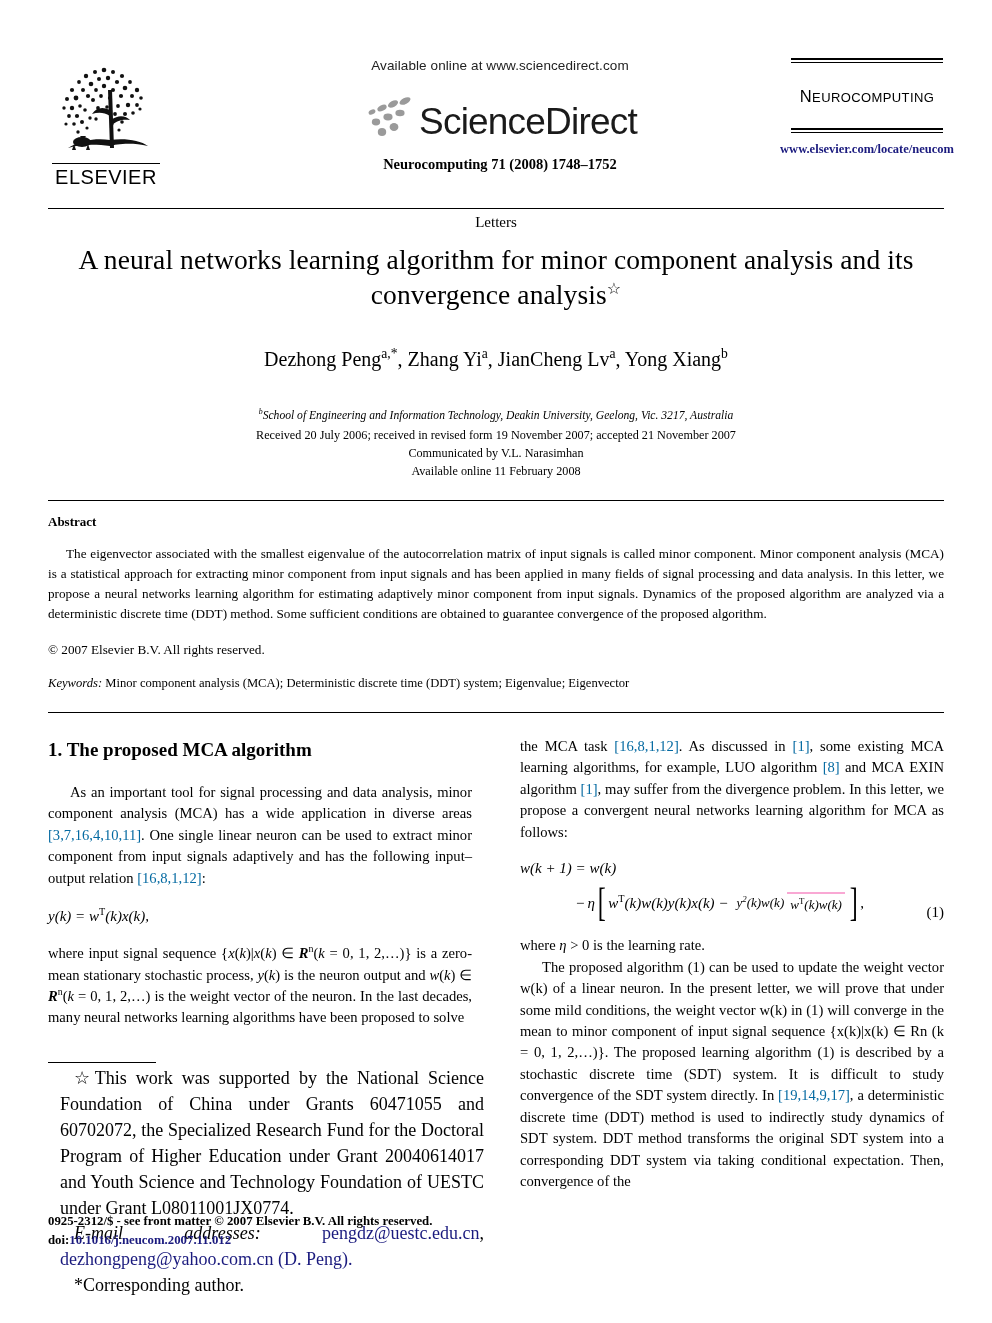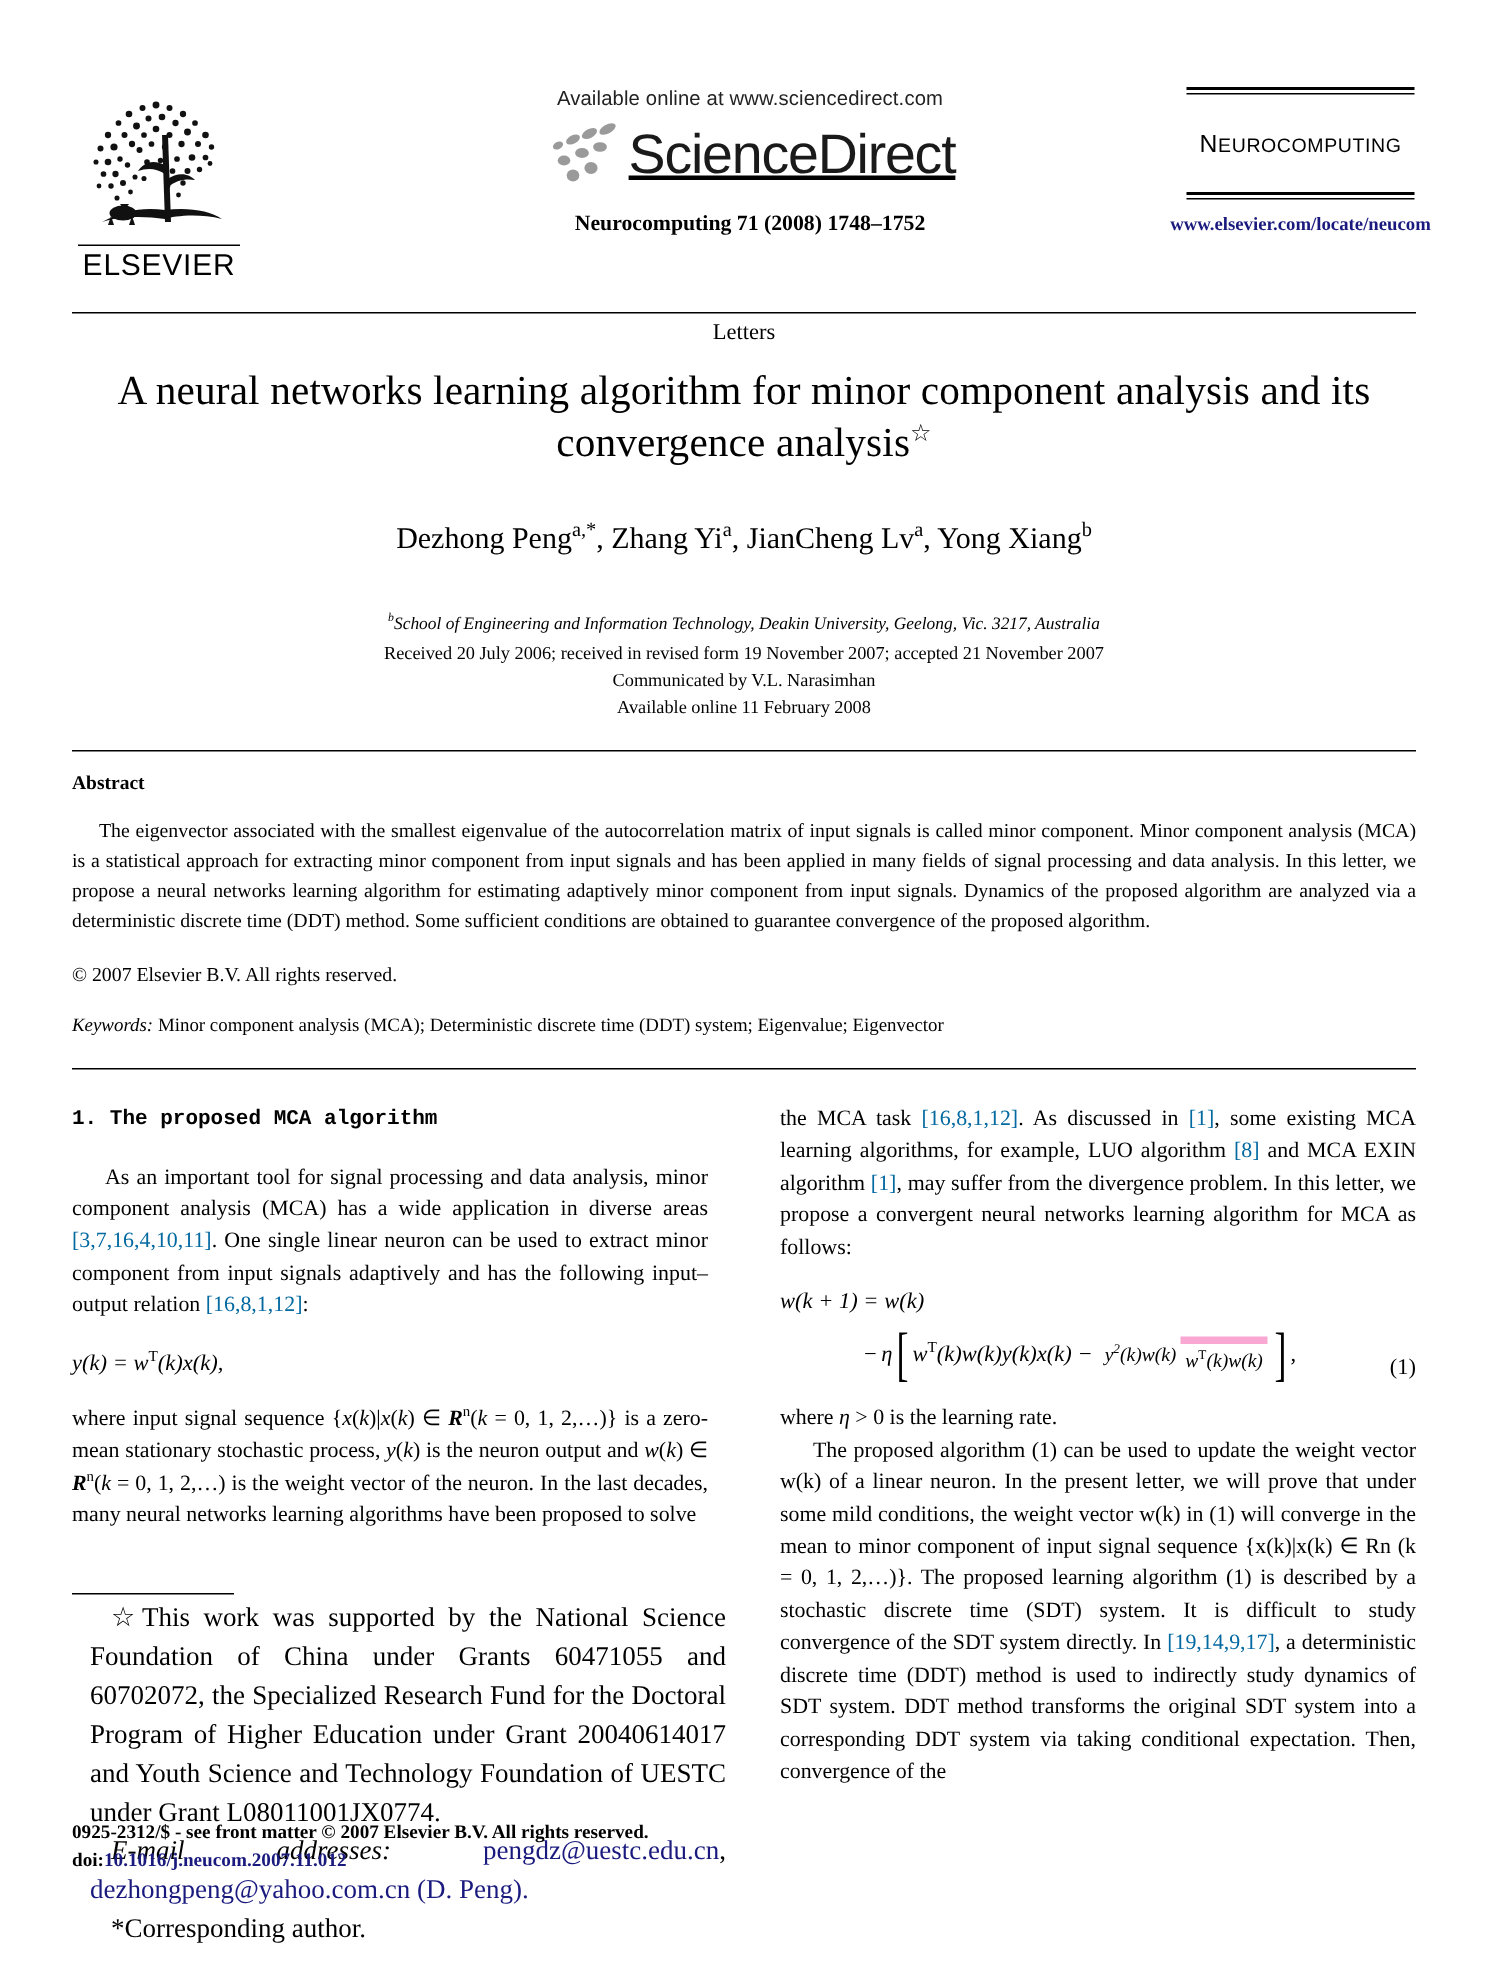--- a/index.html
+++ b/index.html
@@ -62,24 +62,23 @@
     text-align: center;
   }
   .sd-available {
     font-family: "Liberation Sans", sans-serif;
     font-size: 13.5px;
     color: #222;
     letter-spacing: 0.1px;
   }
   .sd-logo-row {
     display: flex;
-    align-items: center;
+    align-items: flex-end;
     justify-content: center;
-    margin-top: 6px;
-    text-decoration: underline;
+    margin-top: 21px;
   }
   .sd-dots { width: 54px; height: 46px; }
   .sd-word {
     font-family: "Liberation Sans", sans-serif;
     font-size: 37px;
     color: #1a1a1a;
     letter-spacing: -0.8px;
     line-height: 1;
     margin-left: 2px;
   }
@@ -218,23 +217,22 @@
     width: 424px;
     font-family: "Liberation Serif", serif;
     font-size: 14.6px;
     line-height: 1.47;
     text-align: justify;
   }
   .col-left { left: 48px; }
   .col-right { left: 520px; }
   .sec-head {
     font-weight: bold;
-    font-size: 14px;
+    font-size: 19px;
     margin: 0 0 18px 0;
-    font-family: Liberation Mono, monospace;
   }
   p.body { margin: 0 0 0 0; text-indent: 22px; }
   p.body.cont { text-indent: 0; }
   .eqline {
     margin: 16px 0 16px 0;
     font-family: "Liberation Serif", serif;
     font-size: 15px;
     font-style: italic;
   }
   .cite { color: #0369a1; }
@@ -293,21 +291,21 @@
   }
   .frac {
     display: inline-flex;
     flex-direction: row;
     align-items: center;
     vertical-align: middle;
     margin: 0 2px;
     font-size: 13px;
   }
   .frac .num { padding: 0 3px 1px 3px; }
-  .frac .den { padding: 1px 3px 0 3px; border-top: 5px solid #f9a8d4; }
+  .frac .den { padding: 1px 3px 0 3px; border-top: 2px solid #f9a8d4; }
   .eq-num {
     position: absolute;
     right: 0; top: 44px;
     font-style: normal;
     font-size: 15px;
   }
 </style>
 </head>
 <body>
 

